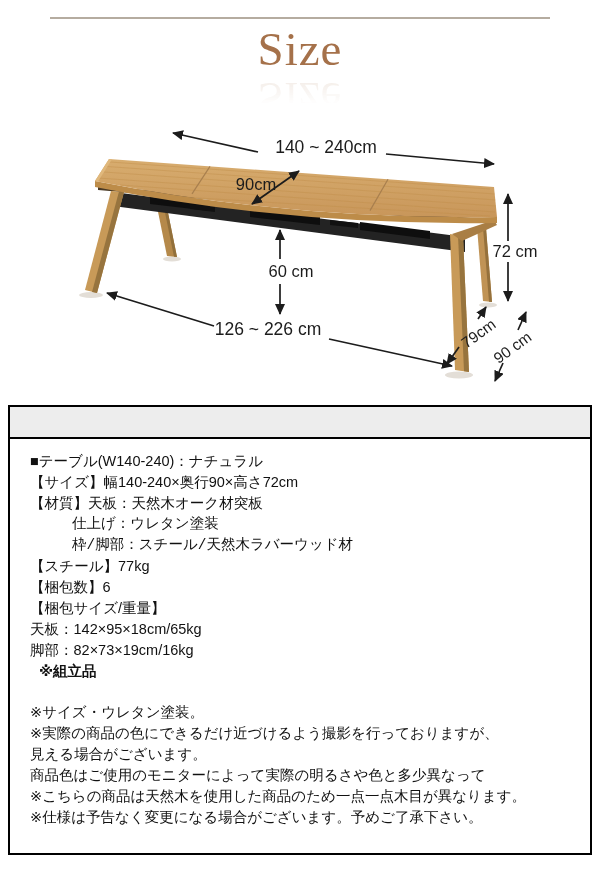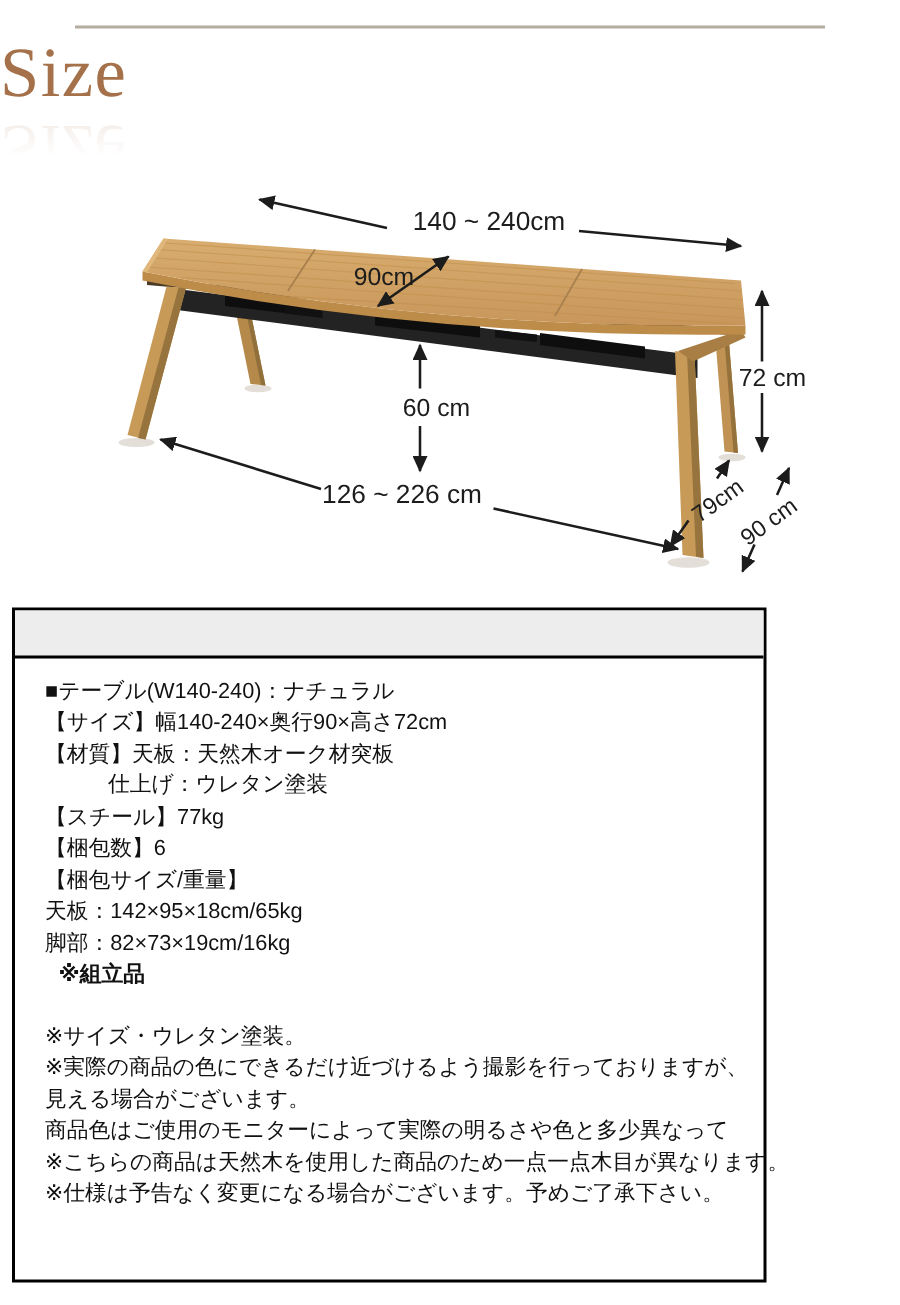--- a/index.html
+++ b/index.html
@@ -1,30 +1,30 @@
 <!DOCTYPE html>
 <html><head>
 <meta charset="utf-8">
 <style>
   html,body{margin:0;padding:0;background:#fff;}
   body{width:600px;height:870px;position:relative;overflow:hidden;
        font-family:"Liberation Sans","DejaVu Sans",sans-serif;color:#1a1a1a;}
   .top-rule{position:absolute;left:50px;top:17px;width:500px;height:2px;background:#b5aca0;}
-  .title-wrap{position:absolute;top:26px;left:0;width:600px;line-height:1;}
+  .title-wrap{position:absolute;top:26px;left:0;width:600px;text-align:center;line-height:1;}
   .size-title{font-family:"Liberation Serif","DejaVu Serif",serif;font-weight:400;
               font-size:47px;color:#a5714a;letter-spacing:1px;}
   .size-title-reflection{display:block;transform:scaleY(-1);opacity:.18;margin-top:2px;
      -webkit-mask-image:linear-gradient(to top,rgba(0,0,0,.85),transparent 62%);
      mask-image:linear-gradient(to top,rgba(0,0,0,.85),transparent 62%);}
   .diagram{position:absolute;left:0;top:100px;width:600px;height:300px;}
   svg text{font-family:"Liberation Sans","DejaVu Sans",sans-serif;fill:#1c1c1c;}
   .dim-lg{font-size:17.5px;}
   .dim-md{font-size:16.5px;}
   .dim-sm{font-size:15.5px;}
-  .spec-box{position:absolute;left:8px;top:405px;width:503px;height:450px;
+  .spec-box{position:absolute;left:8px;top:405px;width:584px;height:450px;
             box-sizing:border-box;border:2px solid #000;background:#fff;}
   .spec-header{height:30px;background:#ededed;border-bottom:2px solid #000;}
   .spec-content{padding:12px 18px 0 20px;font-size:14.5px;line-height:21px;color:#111;}
   .spec-line{white-space:nowrap;}
   .ind-a{padding-left:42px;font-family:Liberation Mono, monospace;}
   .ind-b{padding-left:9px;font-weight:bold;}
   .notes{margin-top:20px;}
 </style>
 </head>
 <body>
@@ -150,20 +150,21 @@
   </g>
 </svg>
 
 <div class="spec-box">
   <div class="spec-header"></div>
   <div class="spec-content">
     <div class="spec-line">■テーブル(W140-240)：ナチュラル</div>
     <div class="spec-line">【サイズ】幅140-240×奥行90×高さ72cm</div>
     <div class="spec-line">【材質】天板：天然木オーク材突板</div>
     <div class="spec-line ind-a">仕上げ：ウレタン塗装</div>
+    <div class="spec-line ind-a">枠/脚部：スチール/天然木ラバーウッド材</div>
     <div class="spec-line">【スチール】77kg</div>
     <div class="spec-line">【梱包数】6</div>
     <div class="spec-line">【梱包サイズ/重量】</div>
     <div class="spec-line">天板：142×95×18cm/65kg</div>
     <div class="spec-line">脚部：82×73×19cm/16kg</div>
     <div class="spec-line ind-b">※組立品</div>
     <div class="notes">
       <div class="spec-line">※サイズ・ウレタン塗装。</div>
       <div class="spec-line">※実際の商品の色にできるだけ近づけるよう撮影を行っておりますが、</div>
       <div class="spec-line">見える場合がございます。</div>

